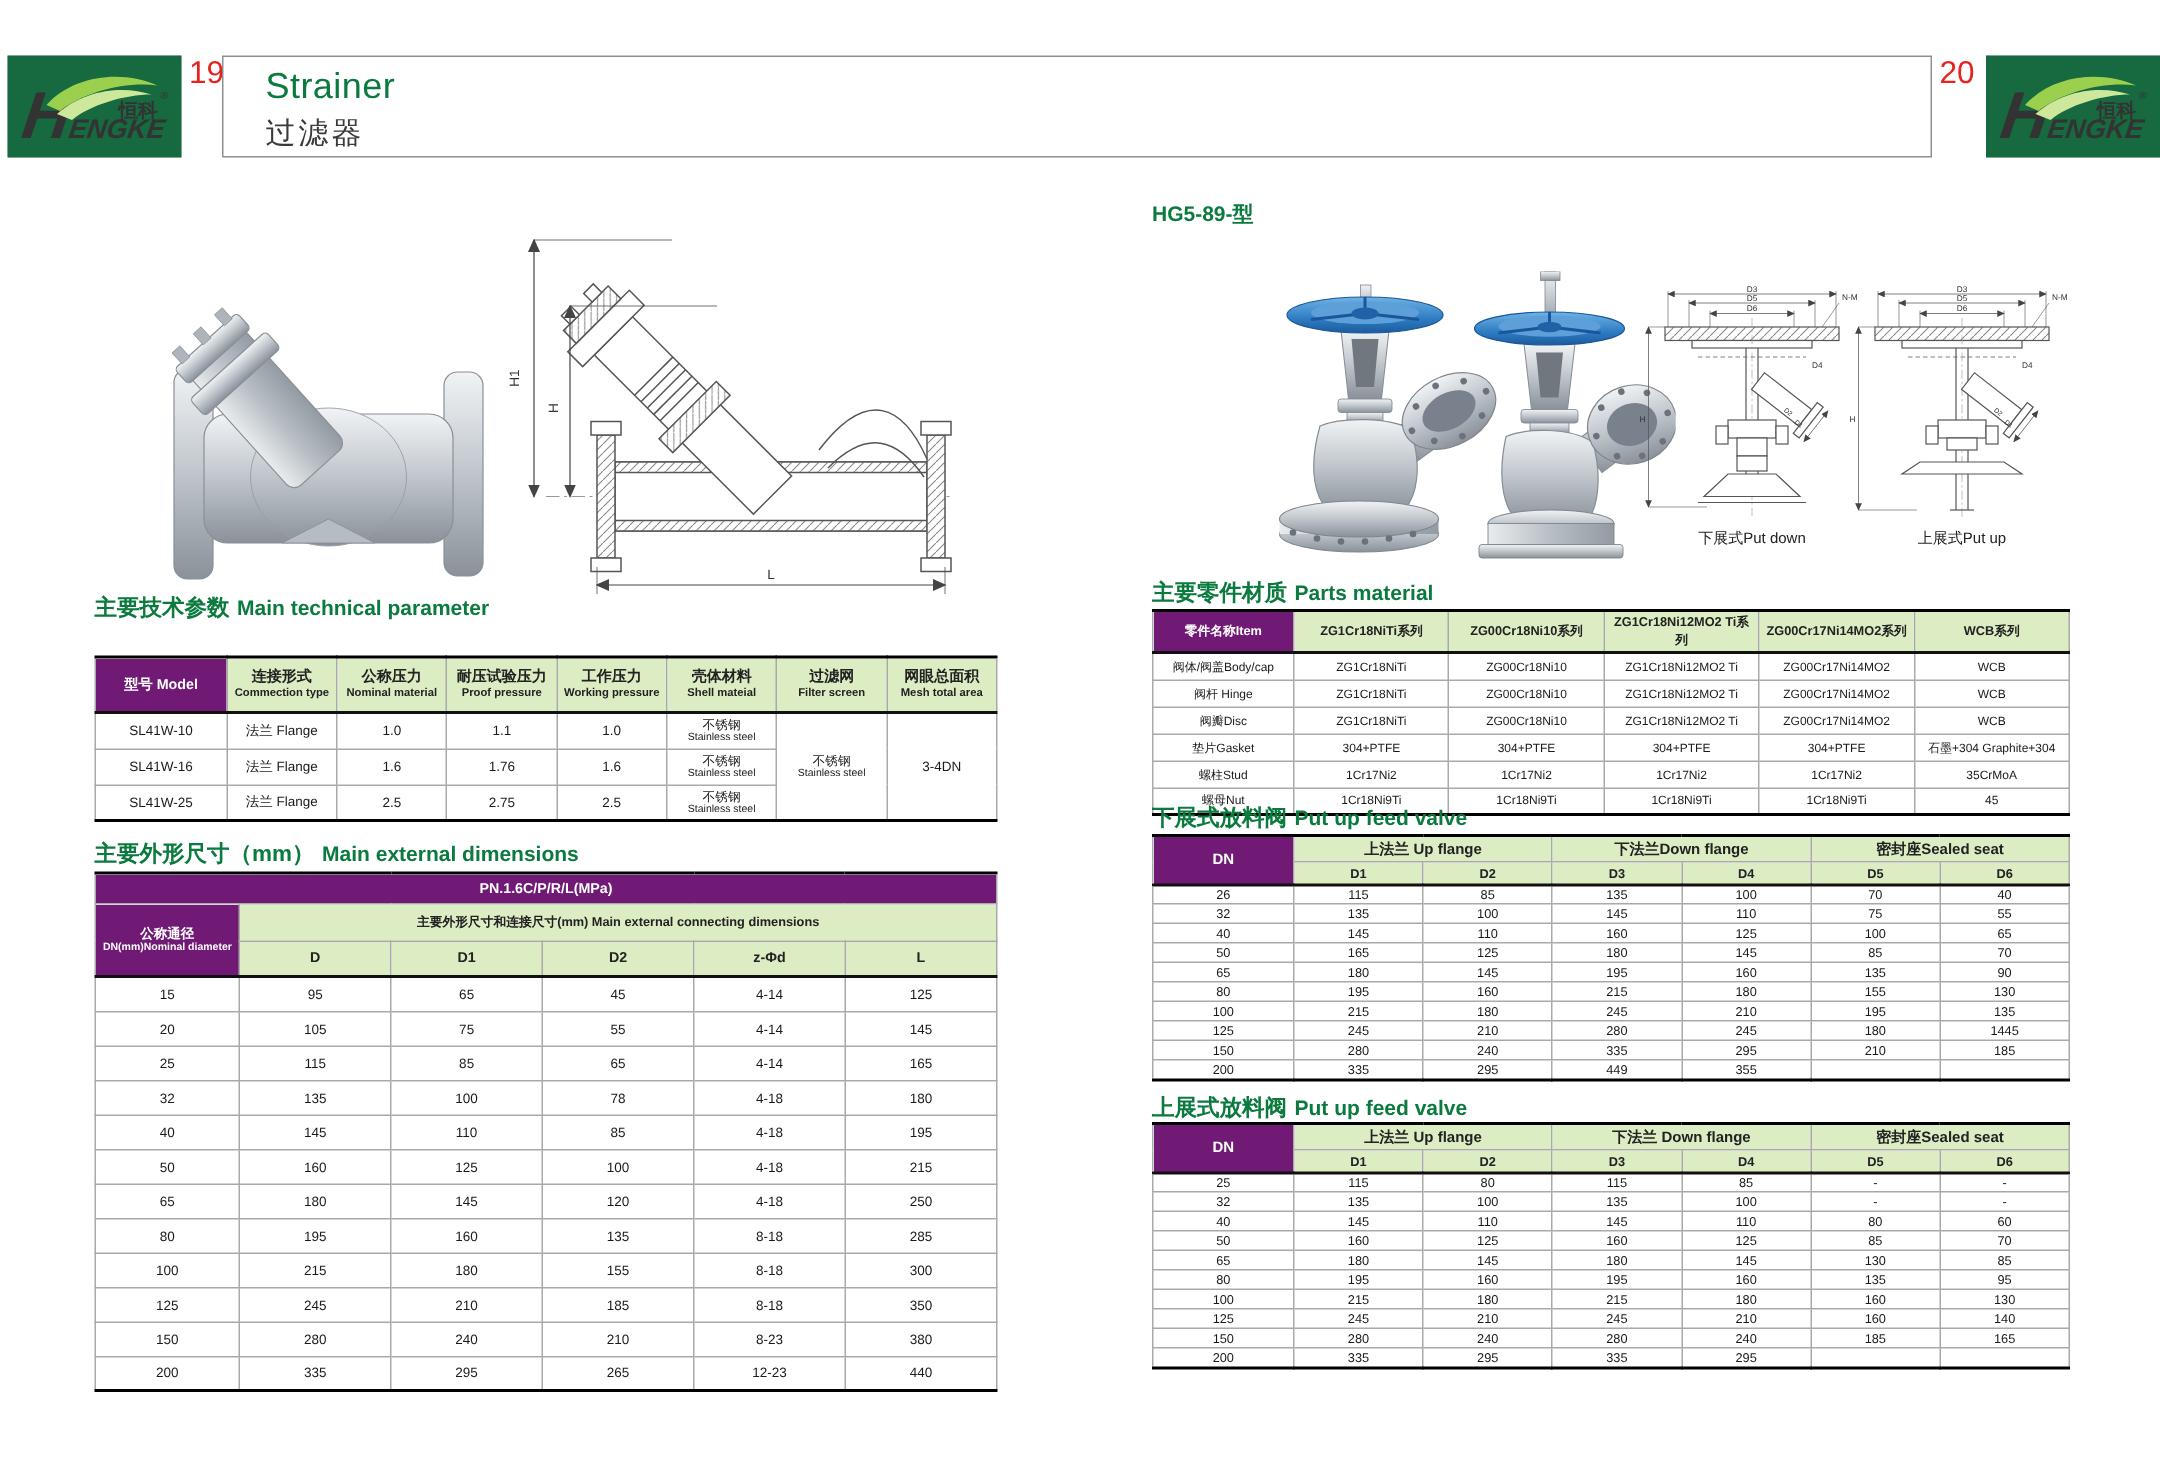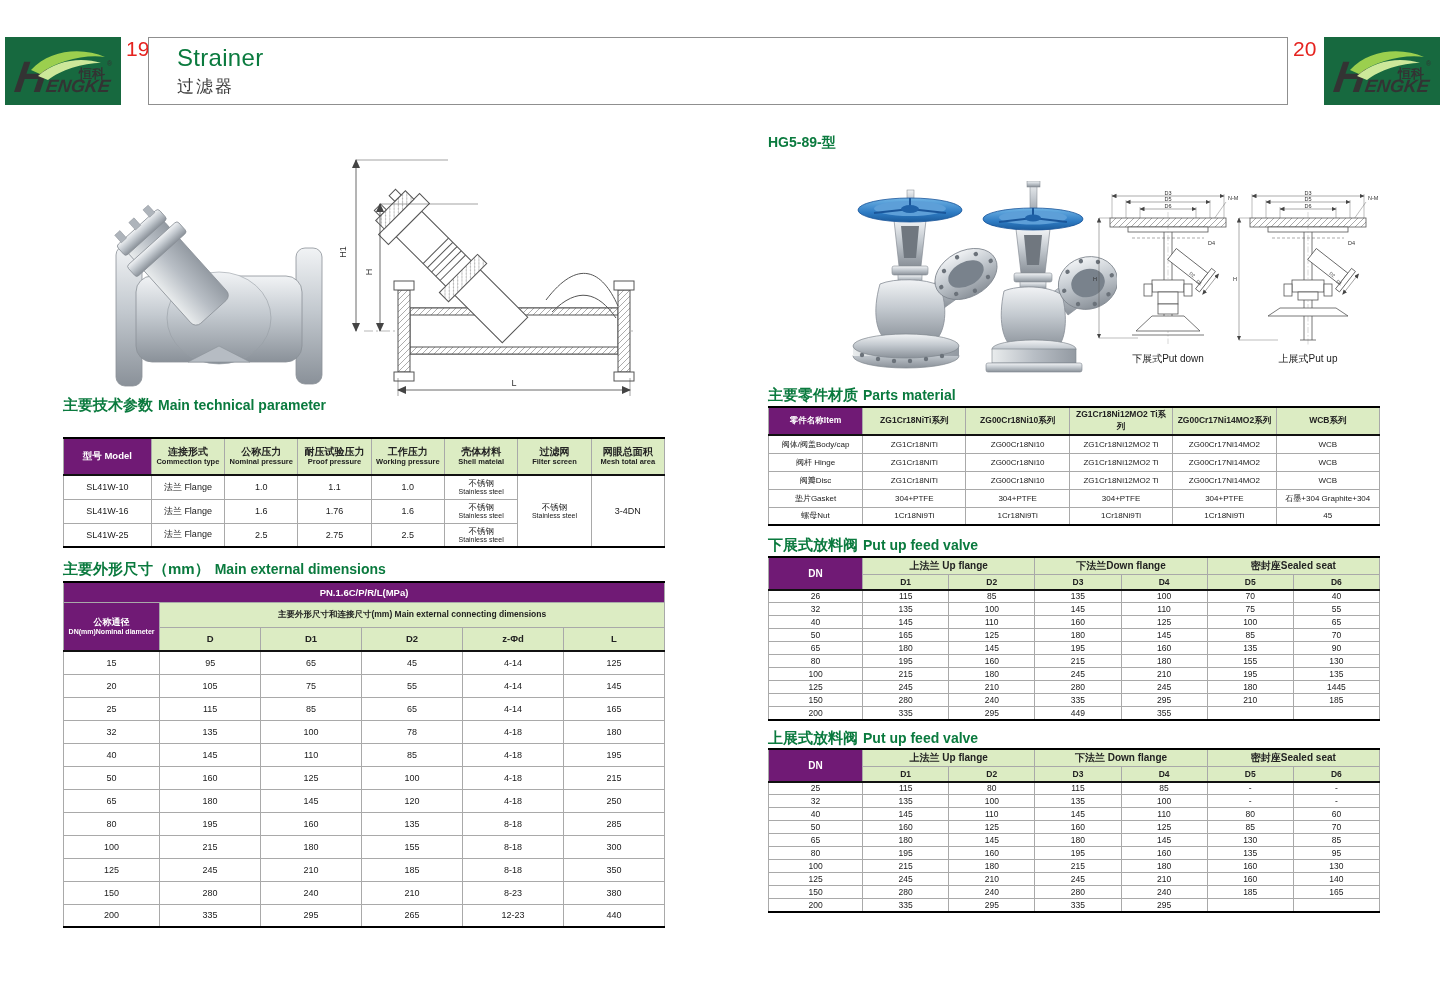--- a/index.html
+++ b/index.html
@@ -4,21 +4,21 @@
 <style>
 *{margin:0;padding:0;box-sizing:border-box}
 html,body{width:1440px;height:984px}
 body{position:relative;background:#ffffff;font-family:"Liberation Sans","DejaVu Sans",sans-serif;color:#1a1a1a;overflow:hidden}
 .abs{position:absolute}
 .logo-box{width:116px;height:68px;background:#17693f;overflow:hidden}
 .page-no{font-size:21px;font-weight:normal;color:#e5231f;line-height:1}
 .title-box{left:148px;top:37px;width:1140px;height:68px;background:#fff;border:1px solid #8f8f8f}
 .tg{position:absolute;top:6px}
 .tg .t-en{font-size:24px;font-weight:normal;color:#0a7a3e;letter-spacing:.3px}
-.tg .t-cn{font-size:17px;color:#3a3a3a;margin-top:3px;letter-spacing:2px}
+.tg .t-cn{font-size:20px;color:#3a3a3a;margin-top:3px;letter-spacing:2px}
 .sec{position:absolute;white-space:nowrap}
 .sec .c{font-size:15px;font-weight:bold;color:#0a7a3e}
 .sec .e{font-size:14px;font-weight:bold;color:#0a7a3e;margin-left:5px}
 .model{font-size:14px;font-weight:bold;color:#0a7a3e}
 .caption{position:absolute;font-size:10px;color:#222;text-align:center}
 
 table{border-collapse:collapse;table-layout:fixed;text-align:center;background:#fff;border-top:2px solid #000;border-bottom:2px solid #000}
 th,td{border:1px solid #a9a9a9;overflow:hidden;padding:1px 2px;vertical-align:middle}
 thead{border-bottom:2px solid #111}
 thead th{background:#dcecc3;font-weight:bold;color:#222}
@@ -202,21 +202,21 @@
     </colgroup>
 <thead>
       <tr>
         <th class="dk">型号 Model</th>
         <th>
           <div class="cc">连接形式</div>
           <div class="ee">Commection type</div>
         </th>
         <th>
           <div class="cc">公称压力</div>
-          <div class="ee">Nominal pressure</div>
+          <div class="ee">Nominal material</div>
         </th>
         <th>
           <div class="cc">耐压试验压力</div>
           <div class="ee">Proof pressure</div>
         </th>
         <th>
           <div class="cc">工作压力</div>
           <div class="ee">Working pressure</div>
         </th>
         <th>
@@ -625,20 +625,28 @@
       </tr>
       <tr>
         <td>垫片Gasket</td>
         <td>304+PTFE</td>
         <td>304+PTFE</td>
         <td>304+PTFE</td>
         <td>304+PTFE</td>
         <td>石墨+304 Graphite+304</td>
       </tr>
       <tr>
+        <td>螺柱Stud</td>
+        <td>1Cr17Ni2</td>
+        <td>1Cr17Ni2</td>
+        <td>1Cr17Ni2</td>
+        <td>1Cr17Ni2</td>
+        <td>35CrMoA</td>
+      </tr>
+      <tr>
         <td>螺母Nut</td>
         <td>1Cr18Ni9Ti</td>
         <td>1Cr18Ni9Ti</td>
         <td>1Cr18Ni9Ti</td>
         <td>1Cr18Ni9Ti</td>
         <td>45</td>
       </tr>
     </tbody>
   </table>
 

